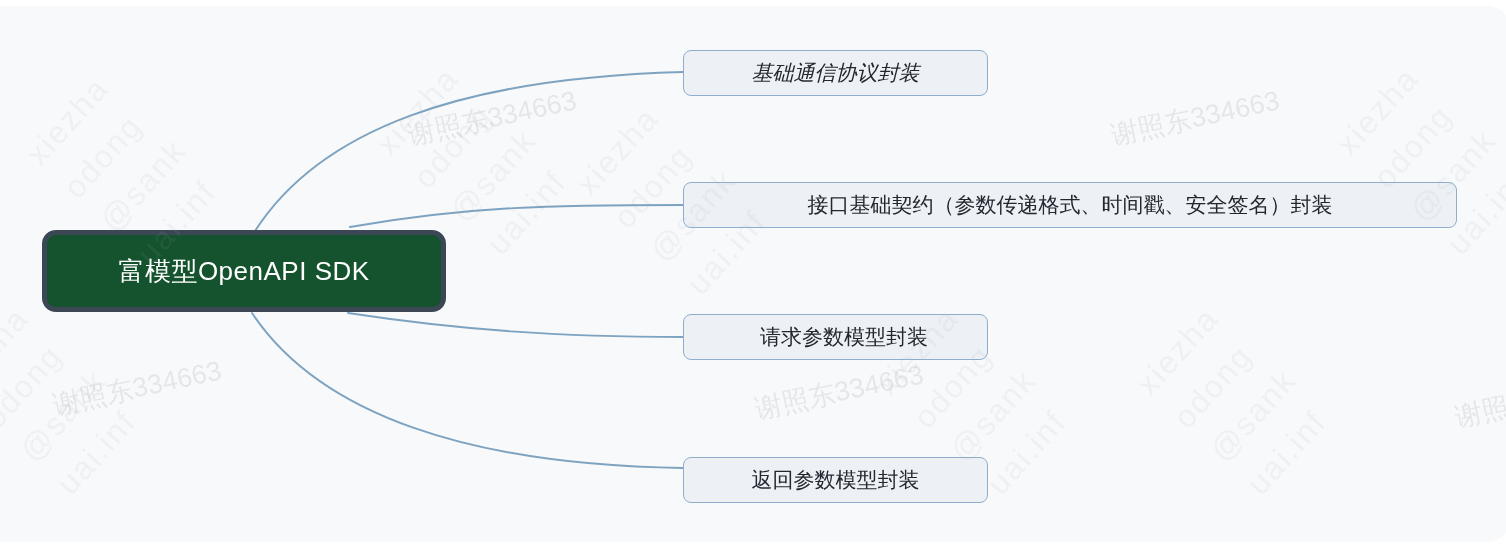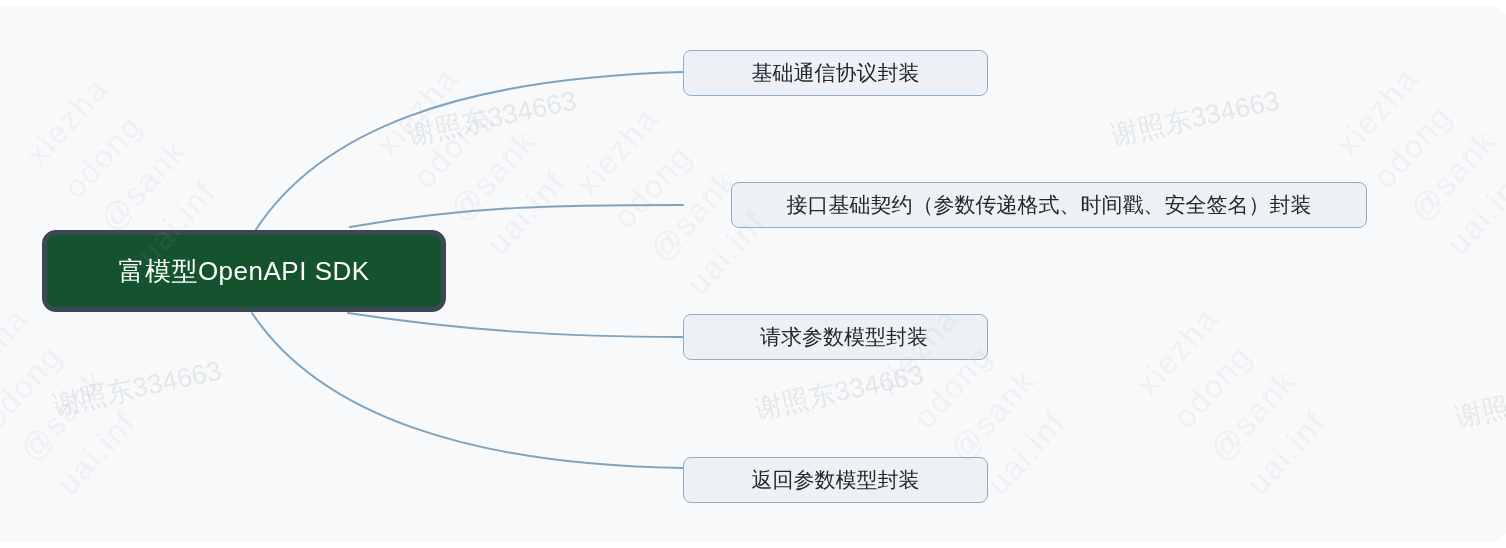--- a/index.html
+++ b/index.html
@@ -19,22 +19,22 @@
           box-sizing:border-box; white-space:nowrap; cursor:default; }
   .node-root {
     left:42px; top:230px; width:404px; height:82px;
     background:#14532d; border:5px solid #3b4754; border-radius:14px;
     color:#ffffff; font-size:26px; letter-spacing:0.5px;
   }
   .node-child {
     height:46px; background:#edf1f6; border:1.5px solid #8faecb; border-radius:8px;
     color:#232830; font-size:21px; padding:0 16px;
   }
-  .n1 { left:683px; top:50px;  width:305px; }
-  .n2 { left:683px; top:182px; width:636px;margin-left:48px; }
+  .n1 { left:683px; top:50px;  width:305px;font-style:italic; }
+  .n2 { left:683px; top:182px; width:774px; }
   .n3 { left:683px; top:314px; width:305px;padding-left:33px; }
   .n4 { left:683px; top:445px; width:305px;margin-top:12px; }
 
   .wm-layer { position:absolute; left:0; top:0; width:1506px; height:548px; pointer-events:none; }
   .wm-id {
     position:absolute; white-space:nowrap;
     color:rgba(140,148,160,0.18); font-size:27px;
     transform:rotate(-12deg); transform-origin:left top;
   }
   .wm-id-1 { left:405px;  top:118px; }

